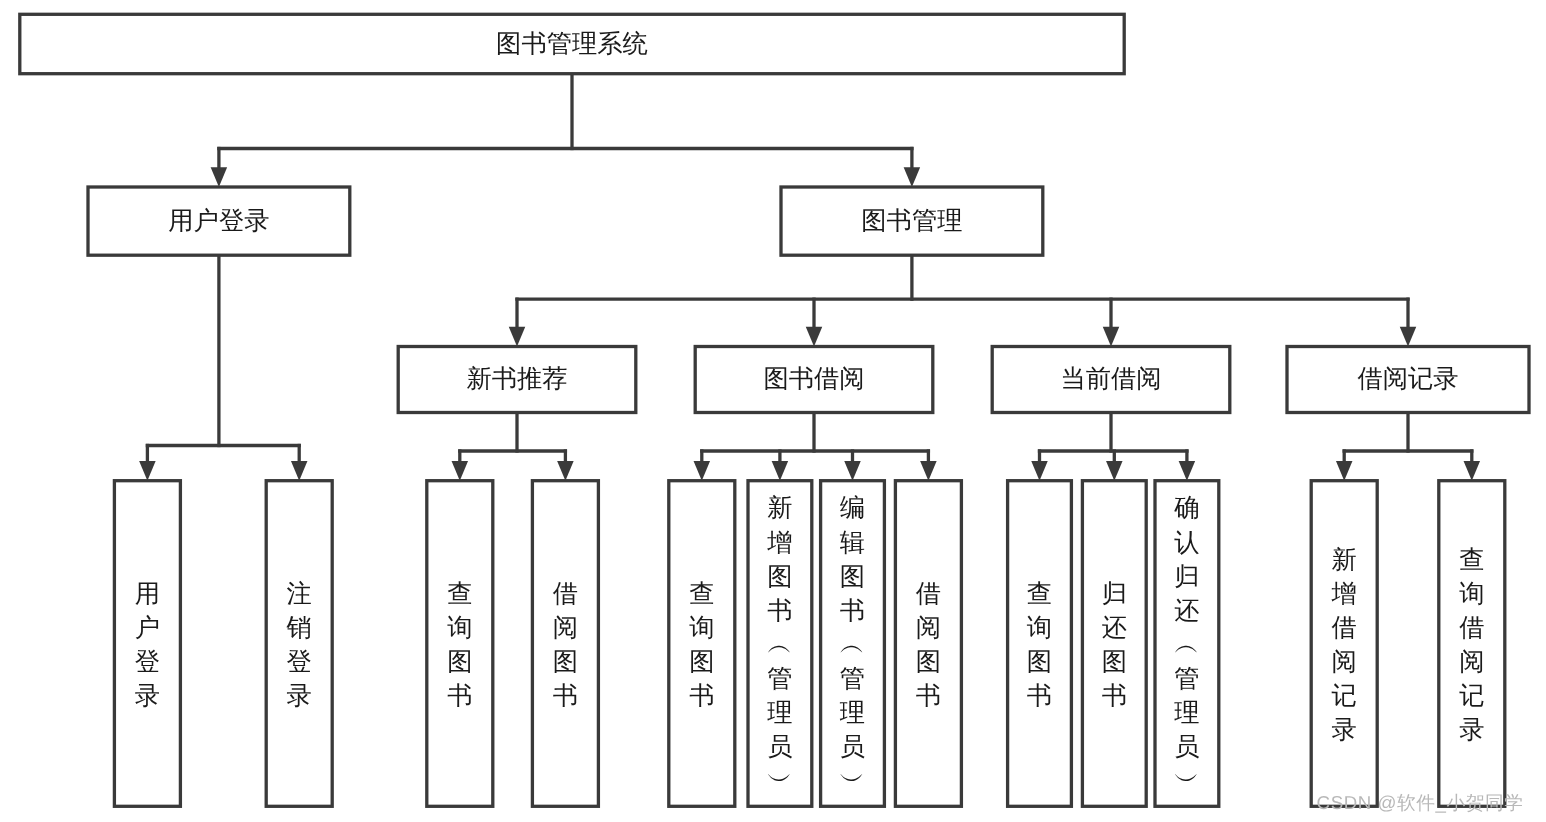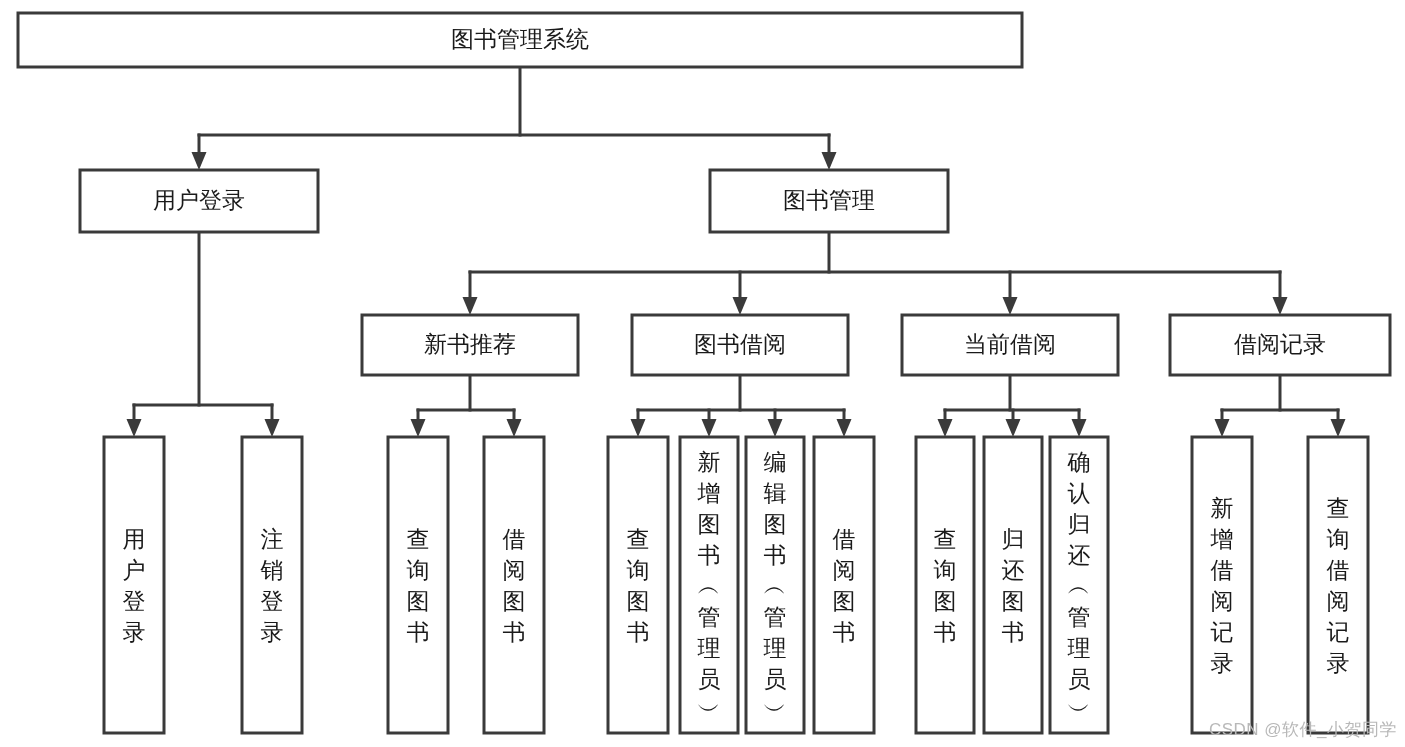--- a/index.html
+++ b/index.html
@@ -13,21 +13,21 @@
   .arrow-head{fill:#3a3a3a;stroke:none;}
   .node-label{
     font-family:"Liberation Sans","DejaVu Sans",sans-serif;
     font-size:23px;fill:#1a1a1a;text-anchor:middle;dominant-baseline:middle;
   }
   .leaf-label{
     font-family:"Liberation Sans","DejaVu Sans",sans-serif;
     font-size:23px;fill:#1a1a1a;text-anchor:middle;
   }
   .watermark{
-    position:absolute;right:8px;bottom:6px;
+    position:absolute;right:20px;bottom:6px;
     font-family:"Liberation Sans","DejaVu Sans",sans-serif;
     font-size:17px;color:#b8b8b8;letter-spacing:0.5px;white-space:nowrap;
   }
 </style>
 </head>
 <body>
 
 <svg id="canvas" viewBox="0 0 1405 747">
   <g id="edge-layer">
       <g>

